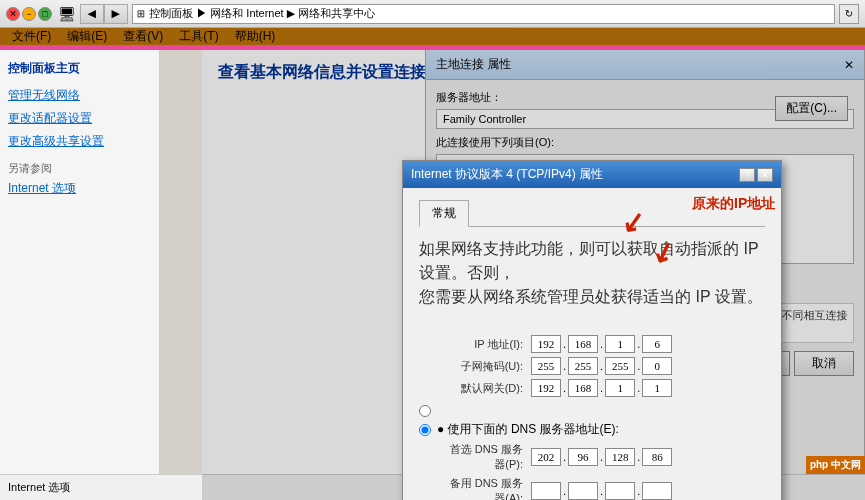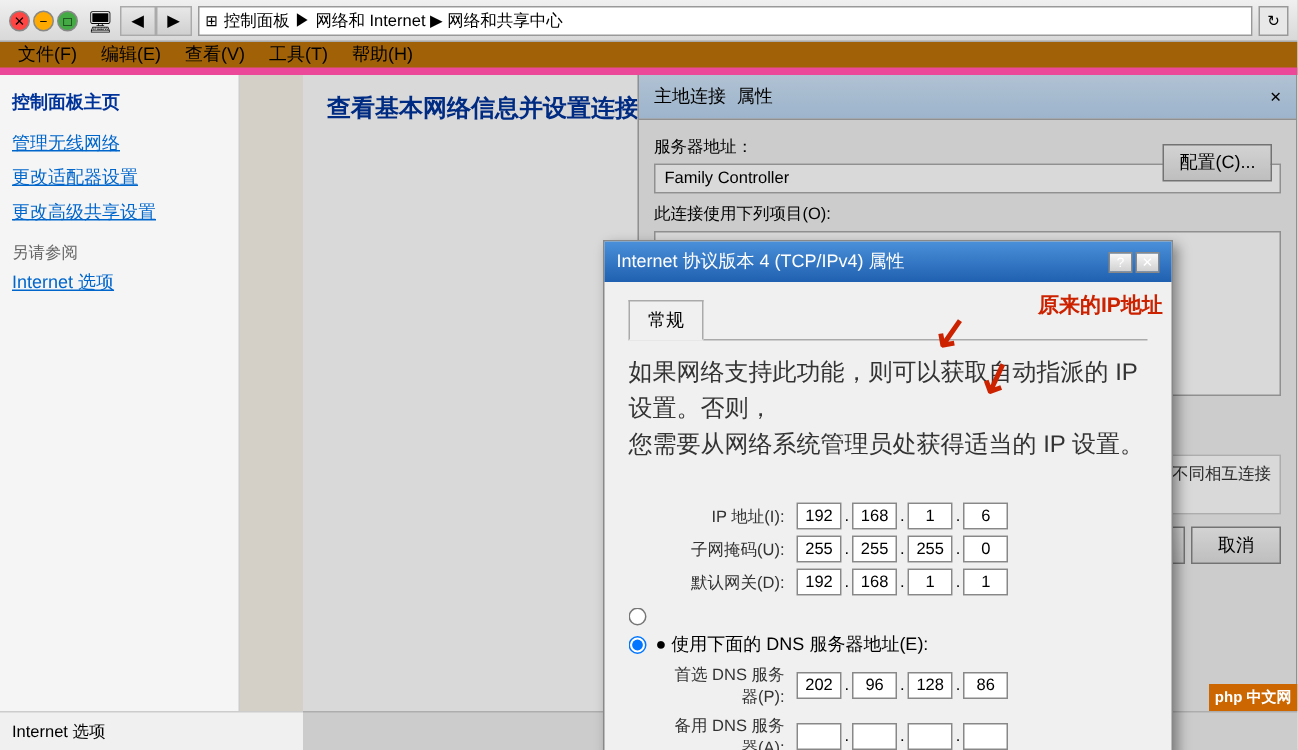--- a/index.html
+++ b/index.html
@@ -161,21 +161,20 @@
       border-top: none;
     }
     .bg-panel-title {
       background: linear-gradient(to bottom, #d0e4f8, #b8d4f0);
       padding: 6px 10px;
       font-size: 12px;
       border-bottom: 1px solid #aaa;
       display: flex;
       align-items: center;
       gap: 6px;
-      font-family: Liberation Mono, monospace;
     }
     .bg-panel-body {
       padding: 10px;
     }
     .bg-panel-item {
       font-size: 11px;
       color: #333;
       padding: 2px 0;
       display: flex;
       align-items: center;
@@ -291,21 +290,21 @@
       gap: 2px;
       align-items: center;
     }
     .ip-box {
       width: 30px;
       border: 1px solid #888;
       background: white;
       height: 18px;
       text-align: center;
       font-size: 11px;
-      display: flex; align-items: center; justify-content: center;
+      display: flex; align-items: center; justify-content: center; font-family: Liberation Serif, serif;
     }
     .ip-dot {
       font-size: 11px;
     }
     .dns-section {
       margin-top: 8px;
     }
     .dialog-action-btn {
       padding: 3px 16px;
       background: linear-gradient(to bottom, #f8f8f8, #e0e0e0);

